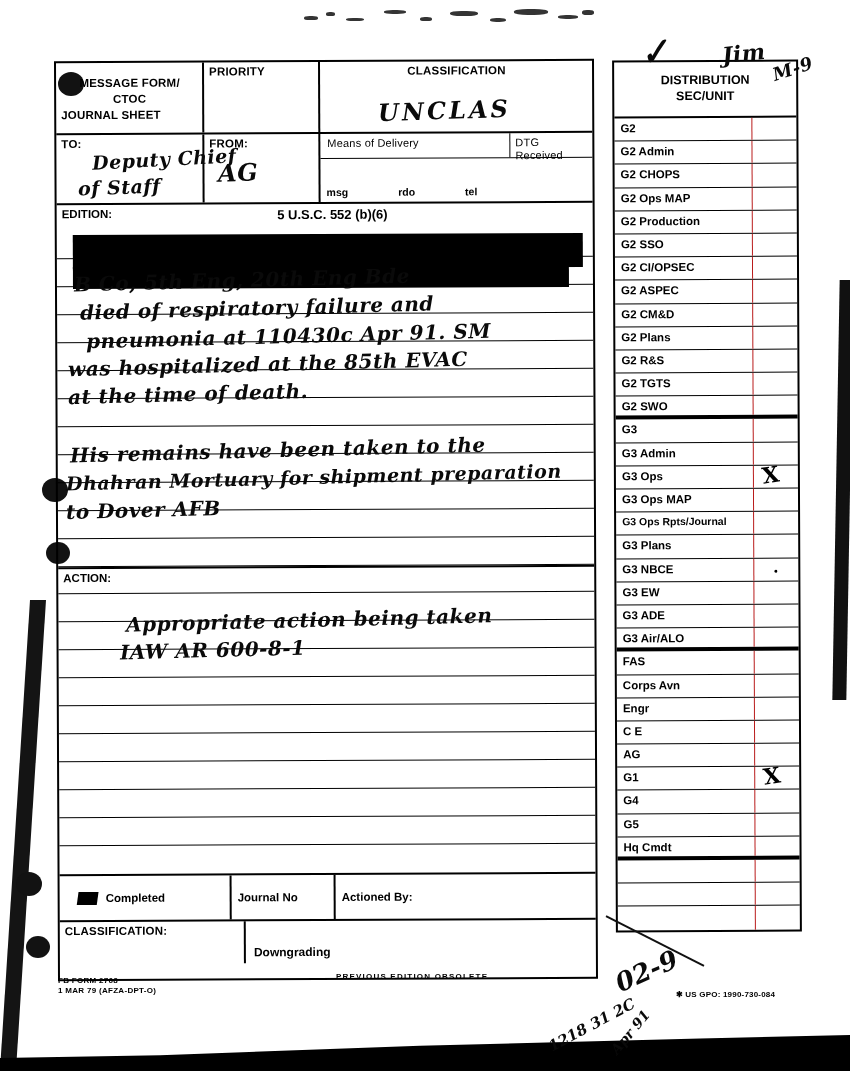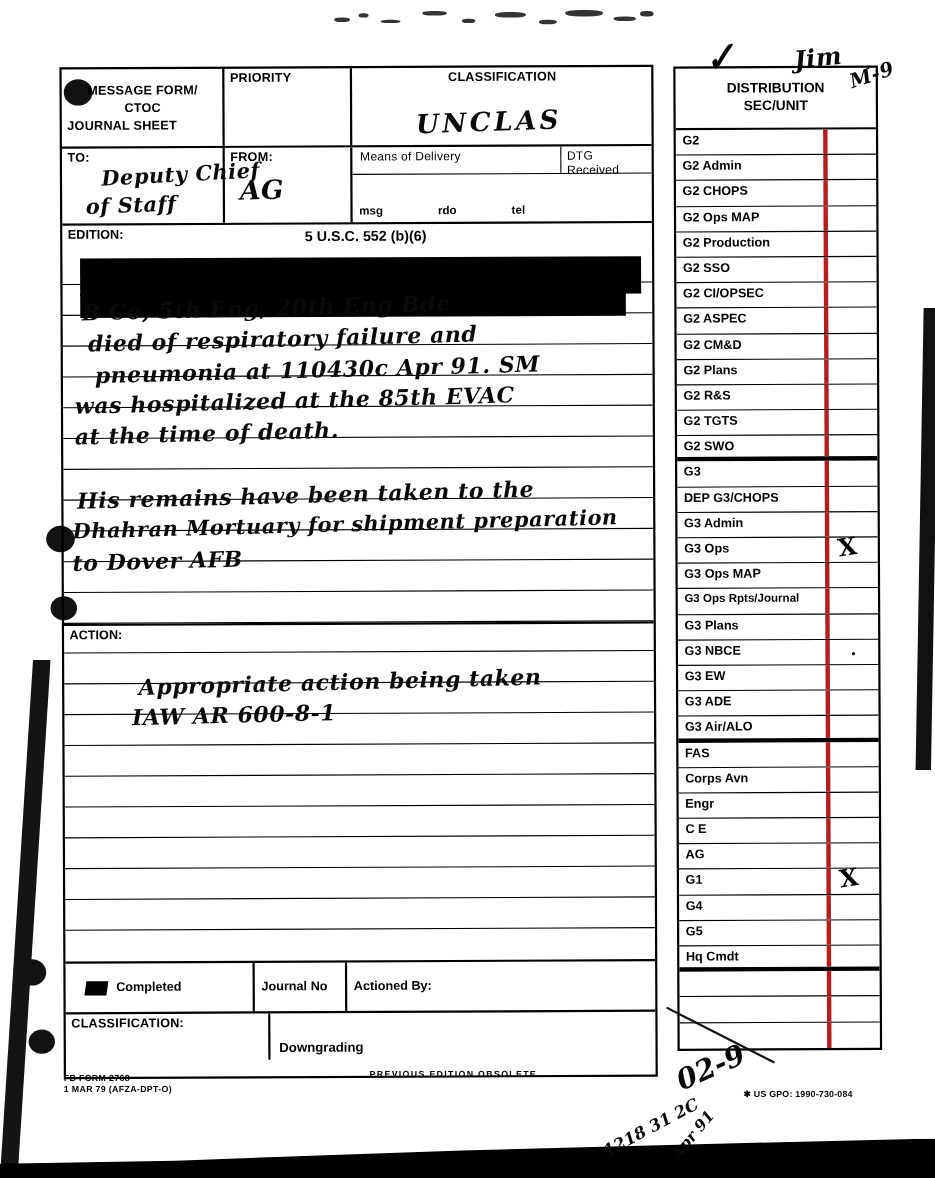--- a/index.html
+++ b/index.html
@@ -116,21 +116,21 @@
   .lines { position: relative; }
   .line { height: 28px; border-bottom: 1px solid #000; box-sizing: border-box; }
   .line:last-child { border-bottom: none; }
 
   .action-head { height: 24px; border-bottom: 1px solid #000; }
   .action-head .lbl { font-size: 11.5px; font-weight: bold; padding: 3px 0 0 5px; }
 
   
   .comp { height: 46px; }
   .comp .c1 { width: 172px; border-right: 2px solid #000; display:flex; align-items:center; }
-  .comp .c2 { width: 84px; border-right: 2px solid #000; display:flex; align-items:center; }
+  .comp .c2 { width: 104px; border-right: 2px solid #000; display:flex; align-items:center; }
   .comp .c3 { flex: 1; display:flex; align-items:center; }
   .comp .lbl { font-size: 11.5px; font-weight: bold; padding-left: 6px; }
   .chkbox {
     width: 20px; height: 13px;
     background: #000;
     margin-left: 18px;
     margin-right: 8px;
     transform: skewX(-8deg);
   }
 
@@ -174,21 +174,21 @@
   }
   .dist-row {
     display: flex;
     height: 23.2px;
     border-bottom: 1px solid #000;
     box-sizing: border-box;
   }
   .dist-row.thick { border-bottom: 4px solid #000; }
   .dist-row .name {
     flex: 1;
-    border-right: 4px solid #b91c1c;
+    border-right: 1px solid #b91c1c;
     font-size: 11.5px;
     font-weight: bold;
     padding: 4px 0 0 6px;
     box-sizing: border-box;
     line-height: 1.1;
   }
   .dist-row .mark {
     width: 44px;
     box-sizing: border-box;
     position: relative;
@@ -446,24 +446,20 @@
   <div class="dist-row thick">
       <div class="name">G2  SWO</div>
       <div class="mark"></div>
     </div>
 
   <div class="dist-row">
       <div class="name">G3</div>
       <div class="mark"></div>
     </div>
   <div class="dist-row">
-      <div class="name">DEP  G3/CHOPS</div>
-      <div class="mark"></div>
-    </div>
-  <div class="dist-row">
       <div class="name">G3  Admin</div>
       <div class="mark"></div>
     </div>
   <div class="dist-row">
       <div class="name">G3  Ops</div>
       <div class="mark">
         <span class="x">X</span>
       </div>
     </div>
   <div class="dist-row">

